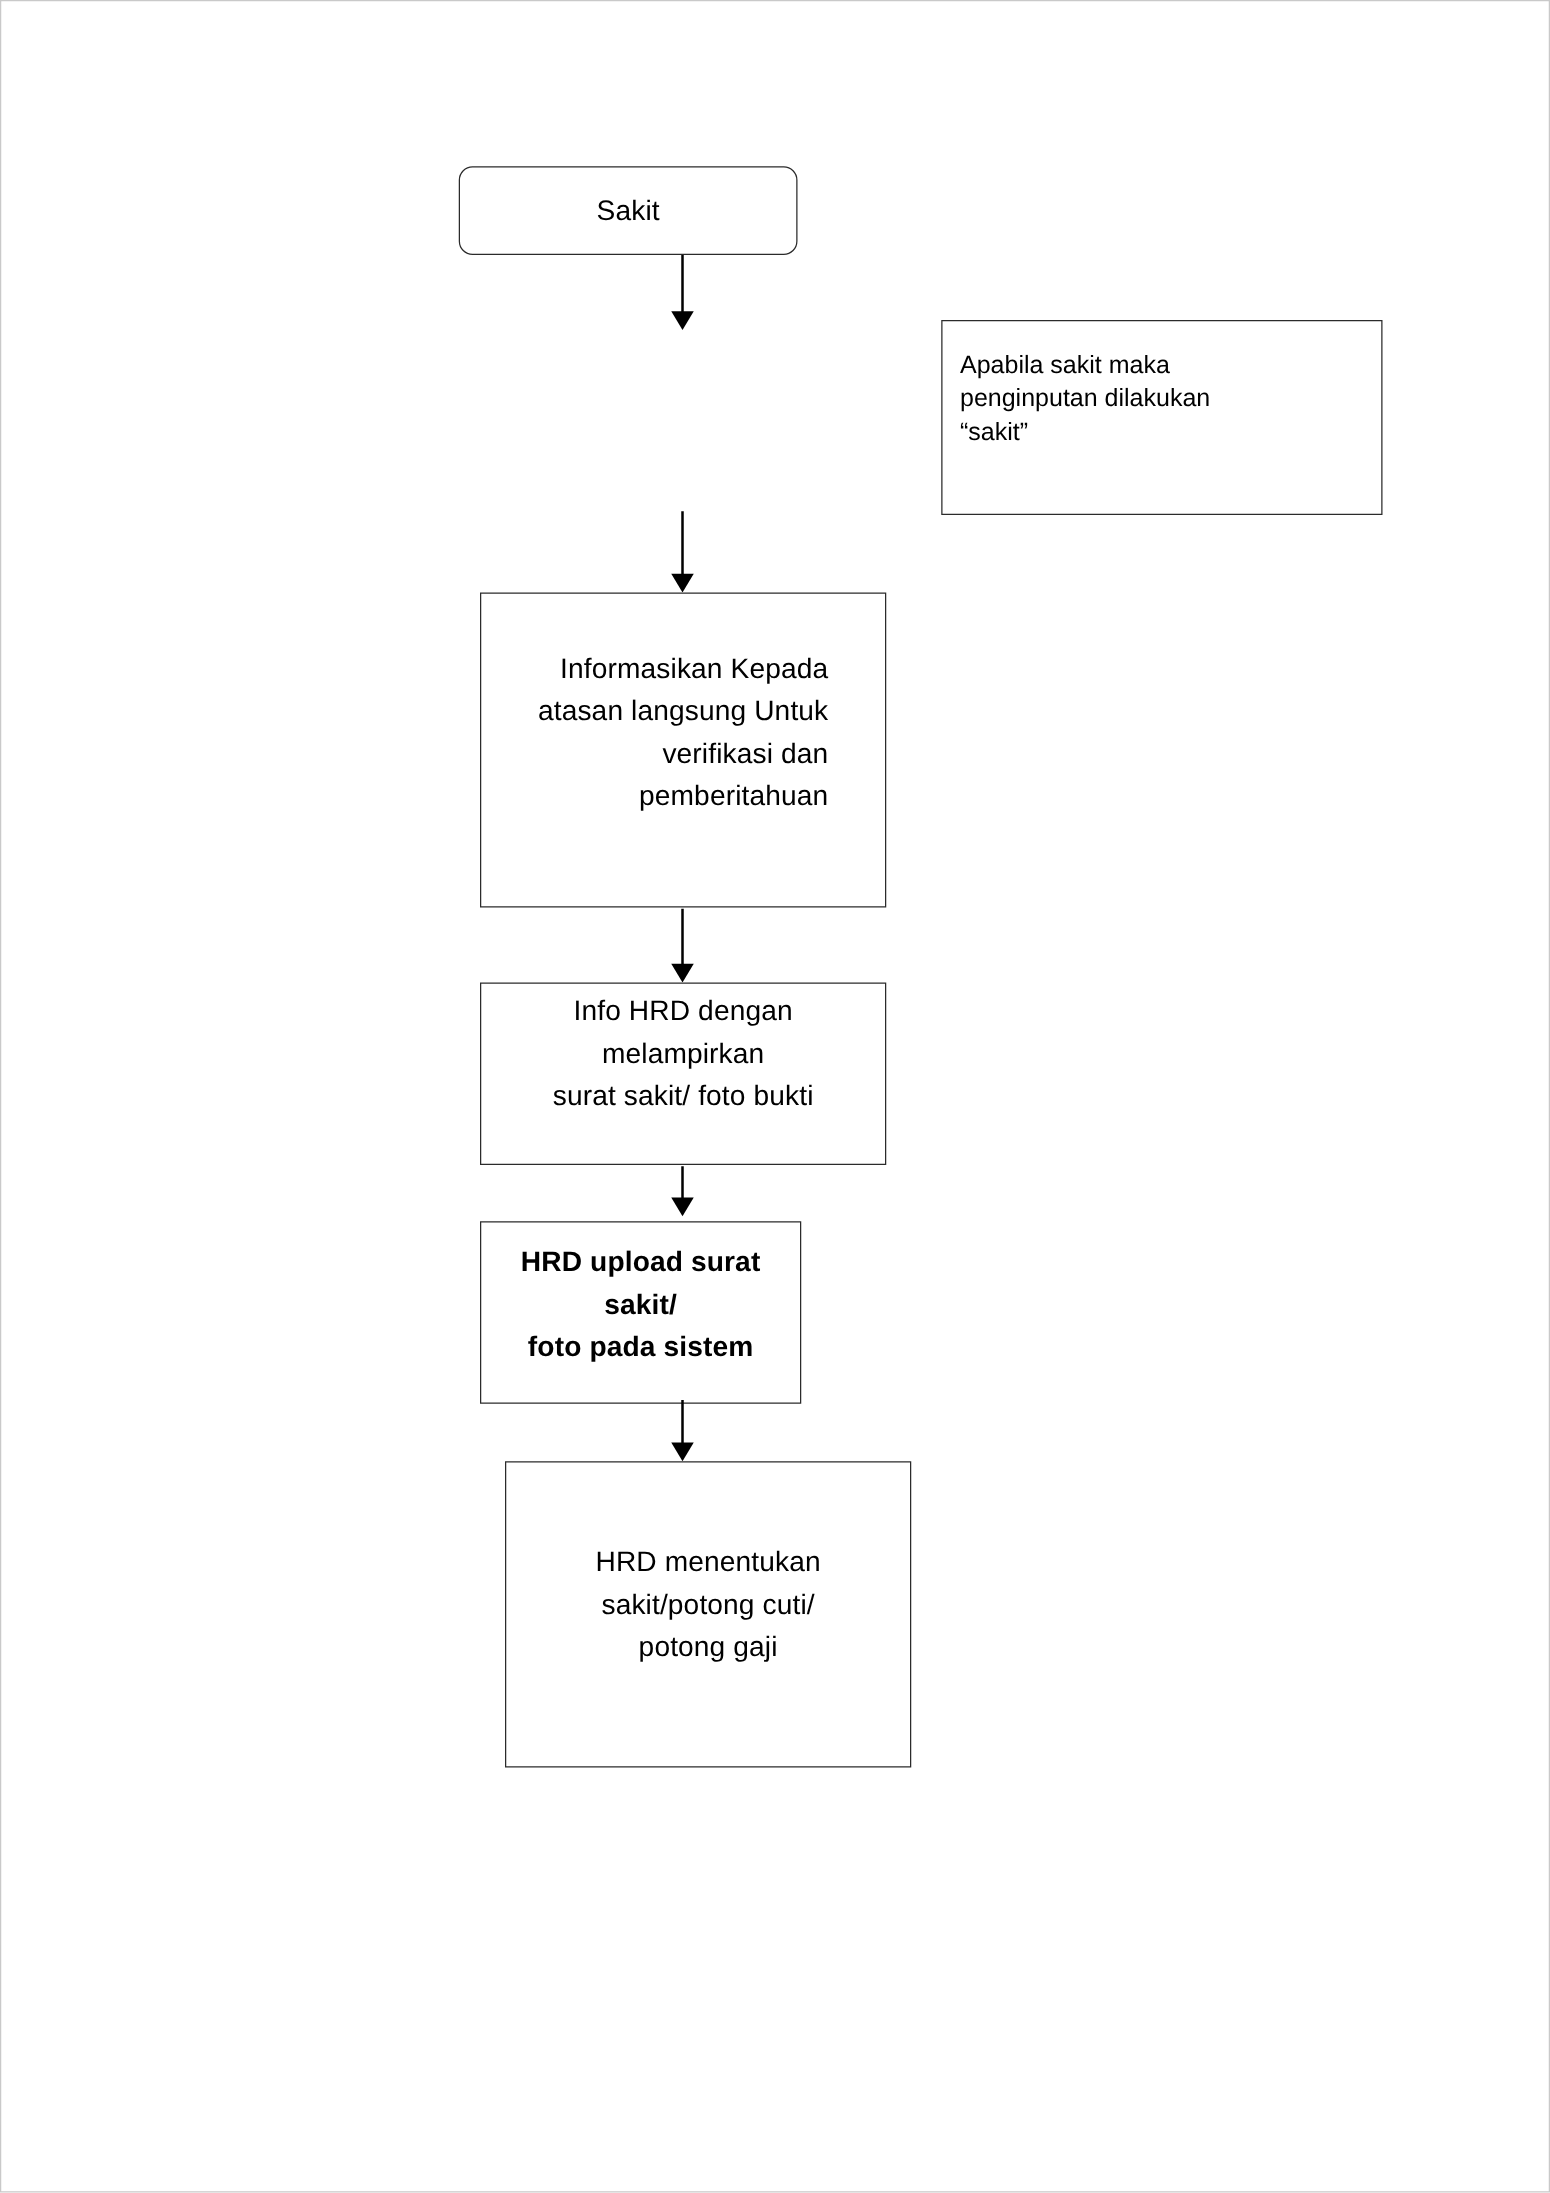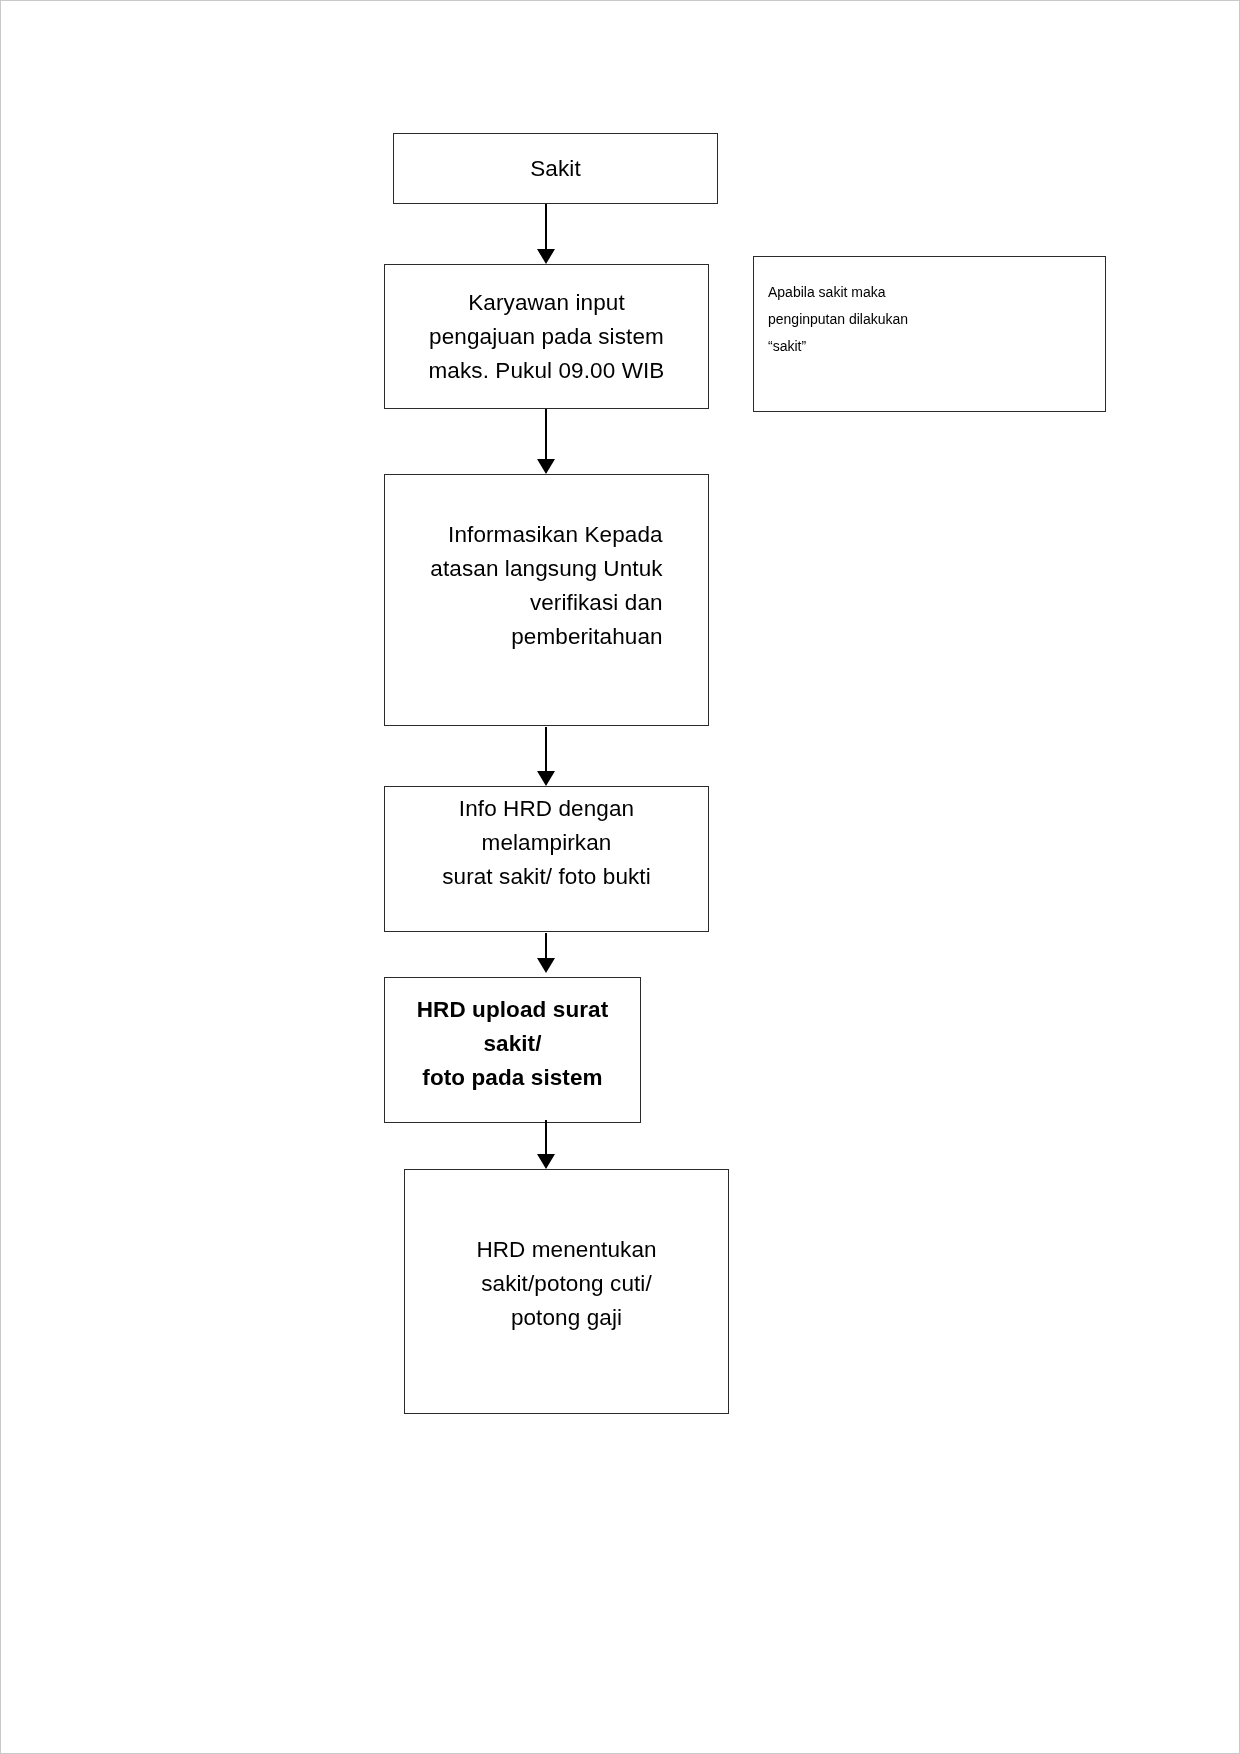--- a/index.html
+++ b/index.html
@@ -36,21 +36,21 @@
   }
   .node-text {
     font-size: 22.5px;
     line-height: 34px;
     letter-spacing: 0.1px;
     color: #000000;
     white-space: pre-line;
     padding: 0 6px;
   }
 
-  .n1 { left: 392px; top: 132px;  width: 325px; height: 71px; }
+  .n1 { left: 366px; top: 132px;  width: 271px; height: 71px; border-radius: 11px; }
   .n2 { left: 383px; top: 263px;  width: 325px; height: 145px; }
   .n3 { left: 383px; top: 473px;  width: 325px; height: 252px; }
   .n4 { left: 383px; top: 785px;  width: 325px; height: 146px; }
   .n5 { left: 383px; top: 976px;  width: 257px; height: 146px; font-weight: bold; }
   .n6 { left: 383px; top: 1168px; width: 325px; height: 245px; margin-left: 20px; }
 
   
   .n4 .node-text { transform: translateY(-16px); }
   .n5 .node-text { transform: translateY(-6px); }
   .n6 .node-text { transform: translateY(-8px); }
@@ -94,41 +94,36 @@
     padding: 22px 14px 0 14px;
   }
   .note-title {
     font-size: 19px;
     font-weight: bold;
     text-decoration: underline;
     line-height: 27px;
     color: #000000;
   }
   .note-body {
-    font-size: 14px;
+    font-size: 20px;
     line-height: 27px;
     color: #000000;
     white-space: pre-line;
   }
 </style>
 </head>
 <body>
 
 <div id="page">
 
   <div class="node n1">
     <span class="node-text">Sakit</span>
   </div>
   <div class="arrow a1"></div>
 
-  <div class="node n2">
-    <span class="node-text">Karyawan input
-pengajuan pada sistem
-maks. Pukul 09.00 WIB</span>
-  </div>
   <div class="arrow a2"></div>
 
   <div class="node n3">
     <span class="node-text">Informasikan Kepada
 atasan langsung Untuk
 verifikasi dan
 pemberitahuan</span>
   </div>
   <div class="arrow a3"></div>
 

